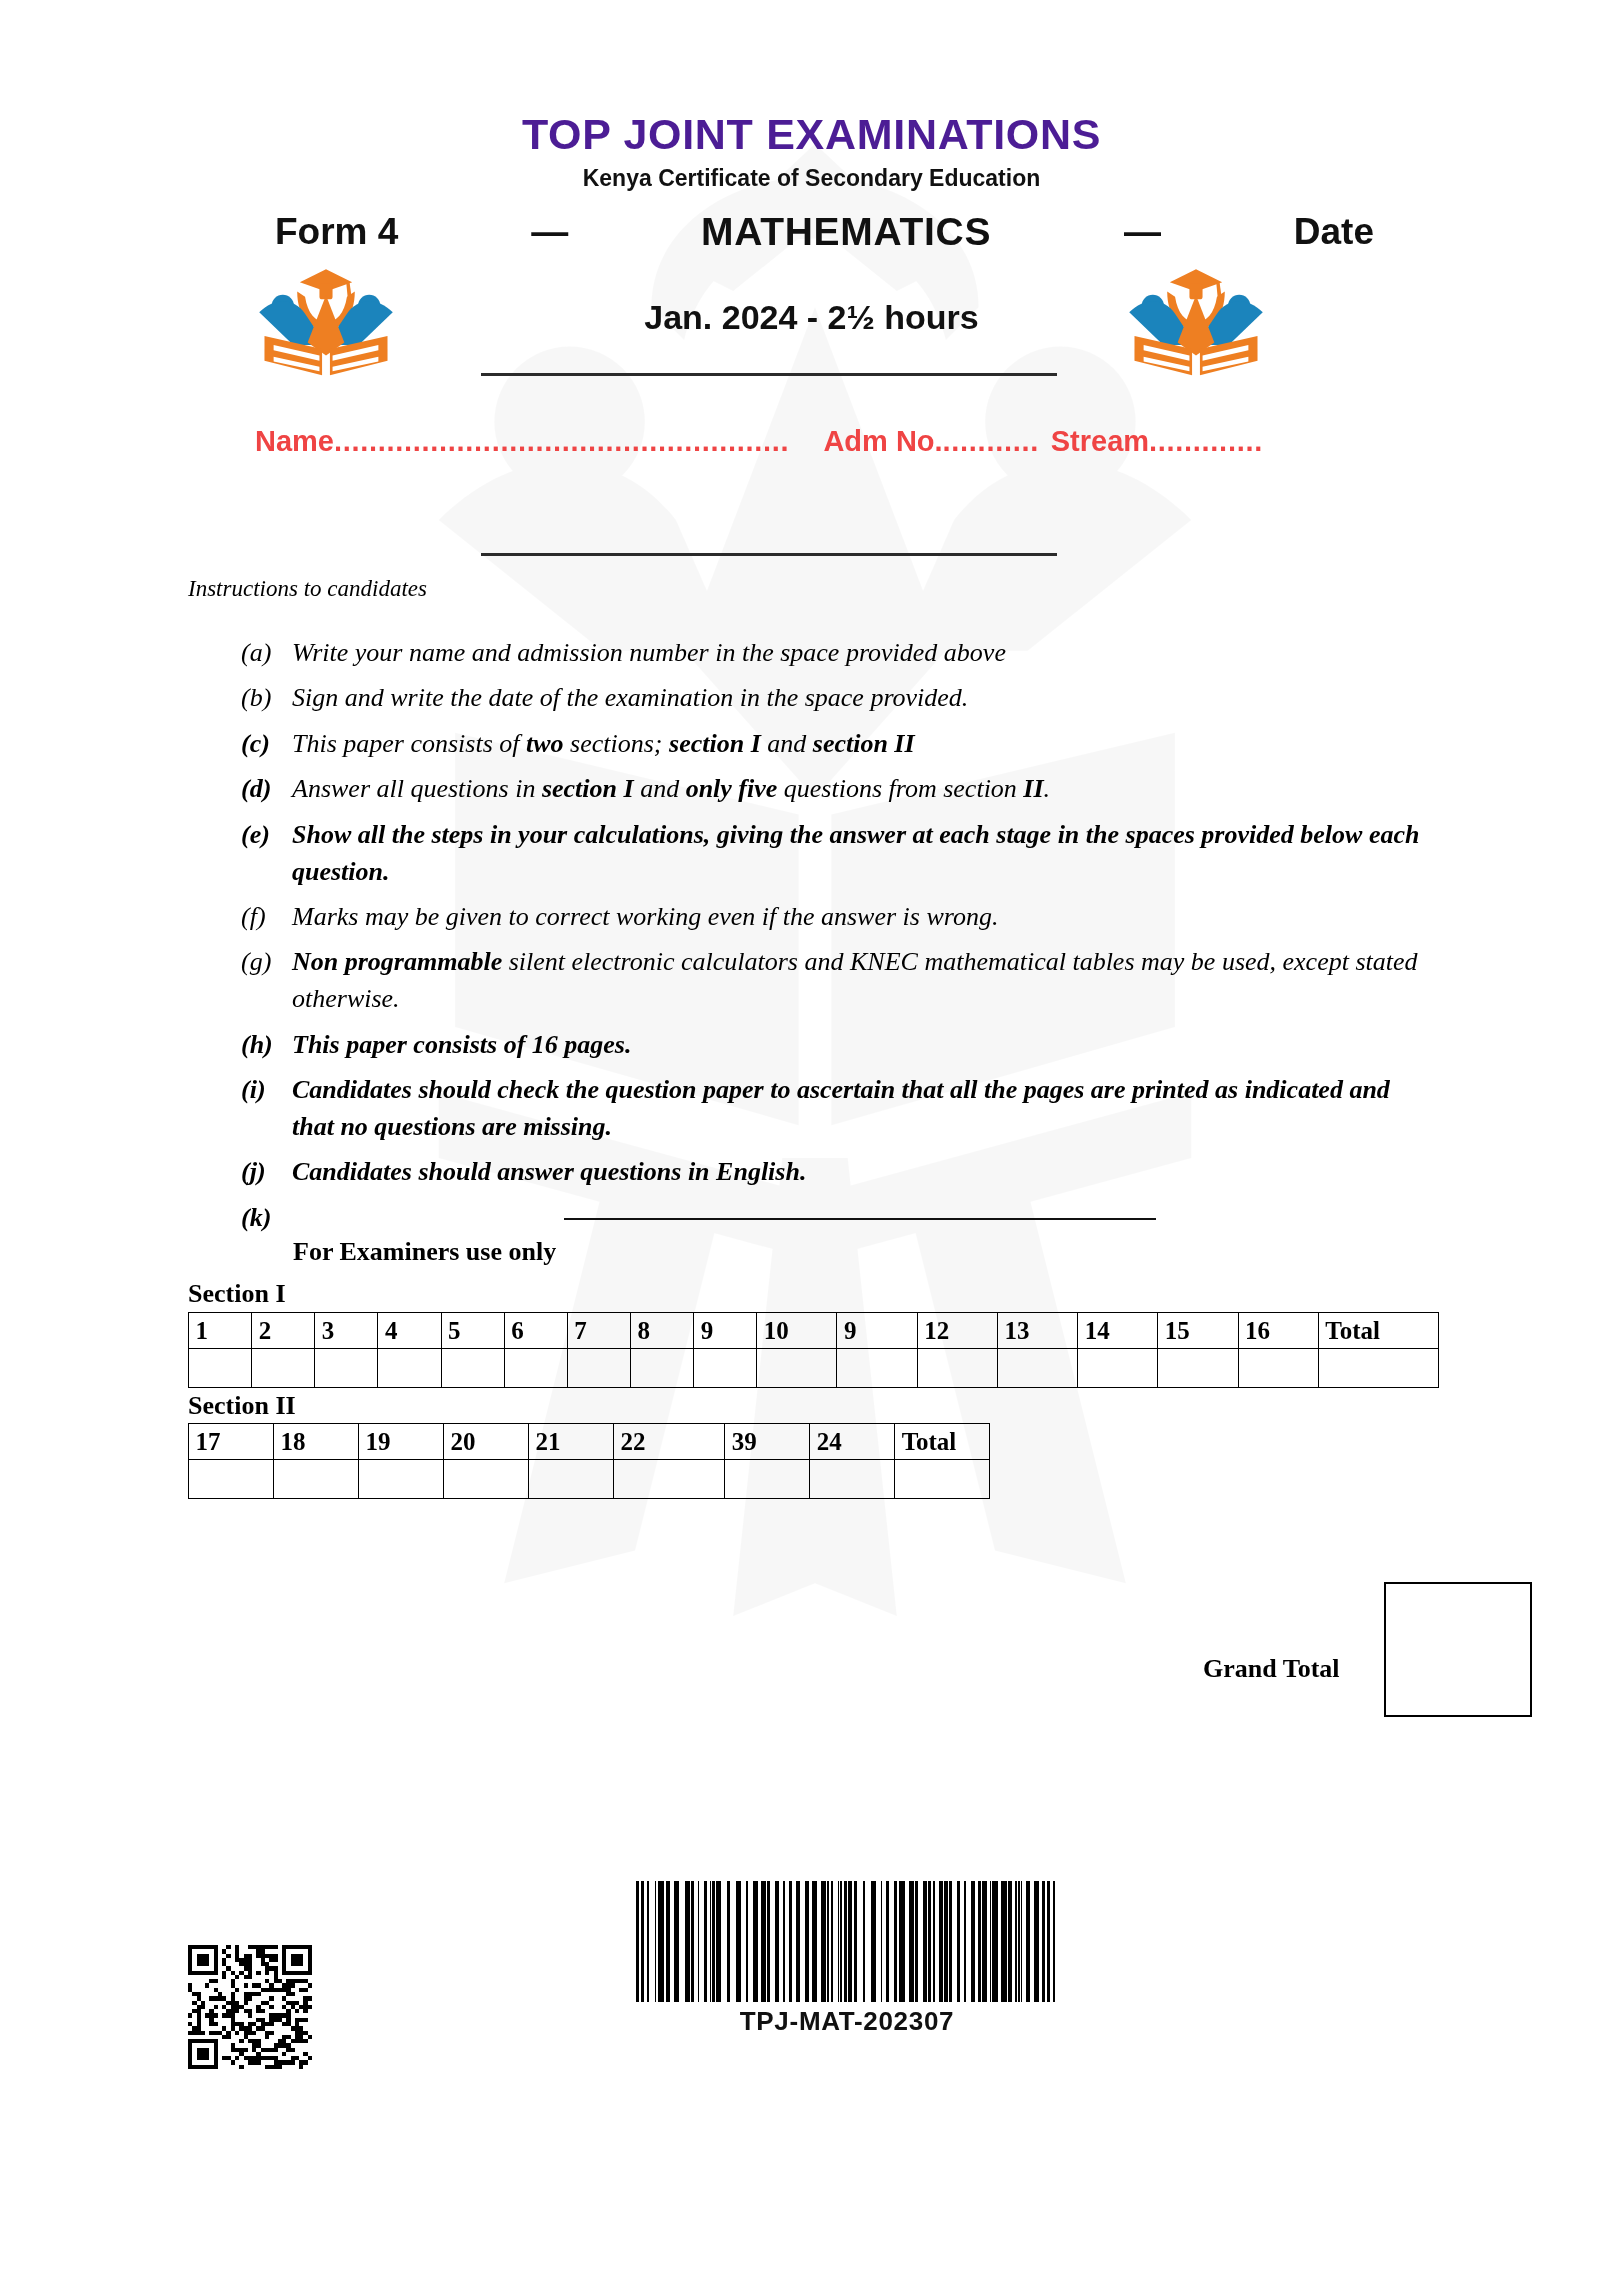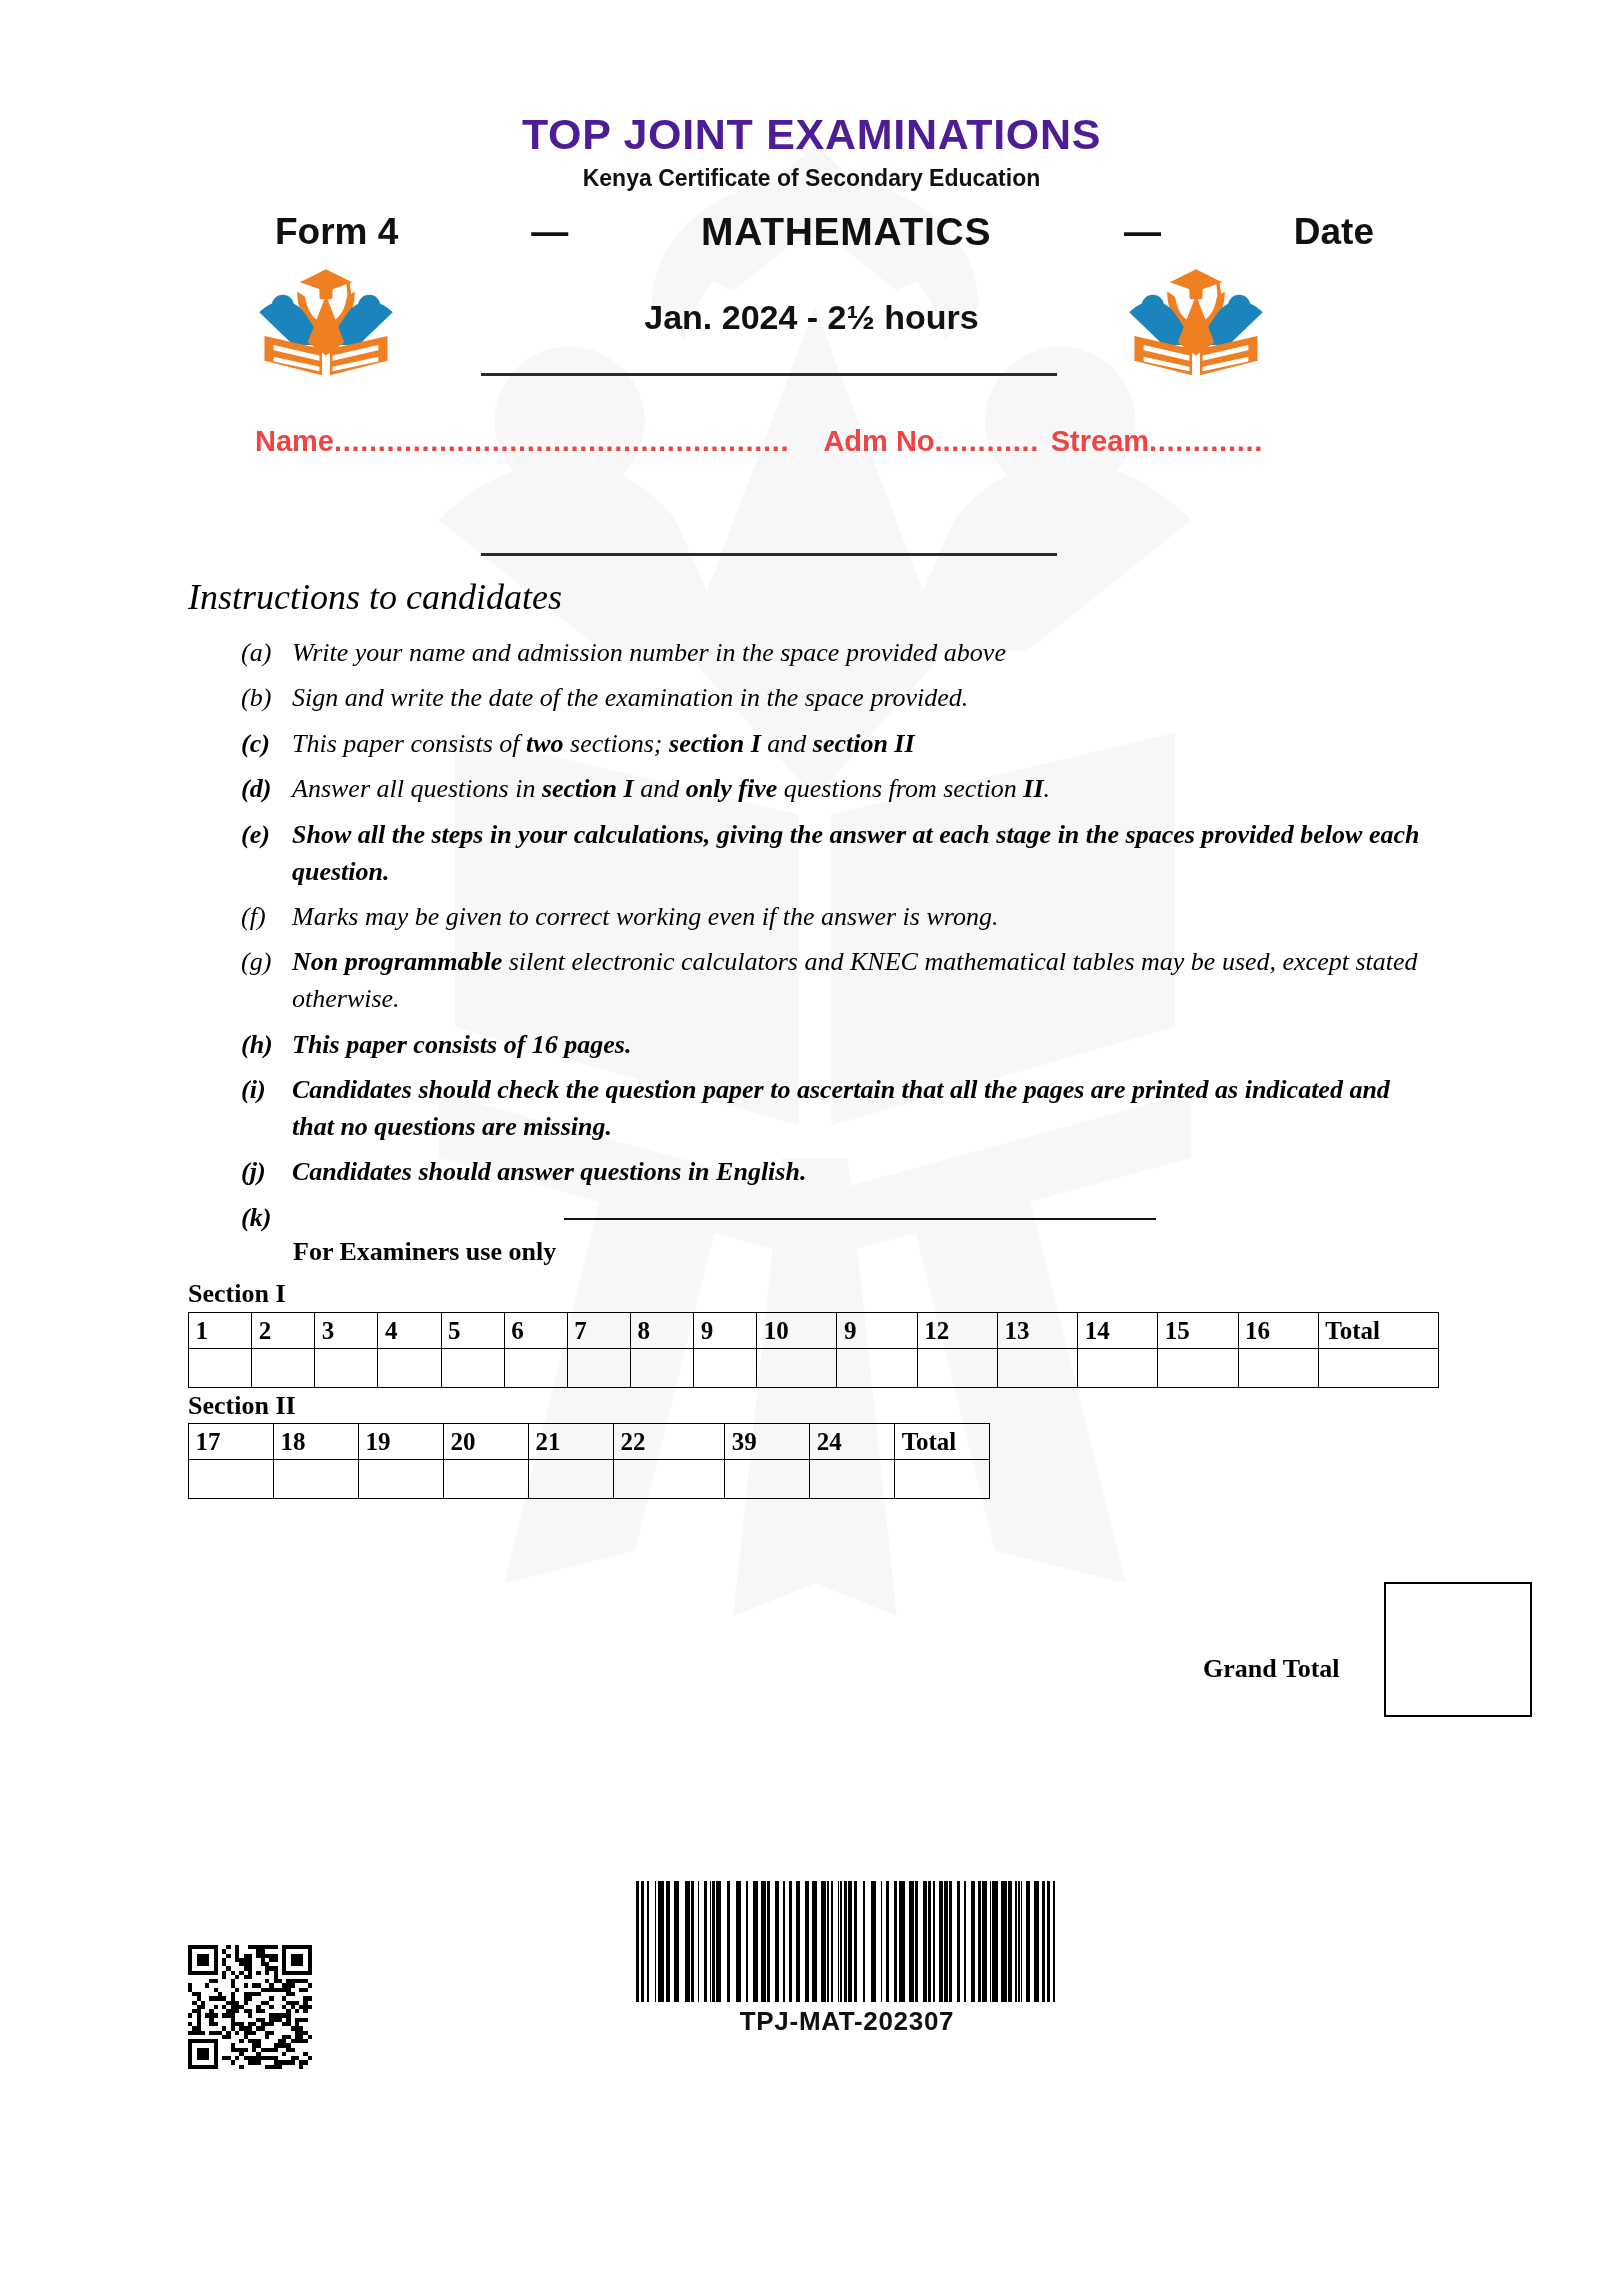--- a/index.html
+++ b/index.html
@@ -119,21 +119,21 @@
   }
   .field-row { display: flex; align-items: baseline; white-space: nowrap; }
   .field-row.r1 { margin-bottom: 27.5px; }
   .dots { letter-spacing: 0.7px; font-weight: bold; }
 
   
   .instr-head {
     position: absolute;
     left: 188px;
     top: 576px;
-    font-size: 36px;
+    font-size: 23px;
     font-style: italic;
     font-family: "Liberation Serif", "DejaVu Serif", serif;
   }
   .instr-list {
     position: absolute;
     left: 241px;
     right: 196px;
     top: 635px;
     font-family: "Liberation Serif", "DejaVu Serif", serif;
     font-size: 26px;

